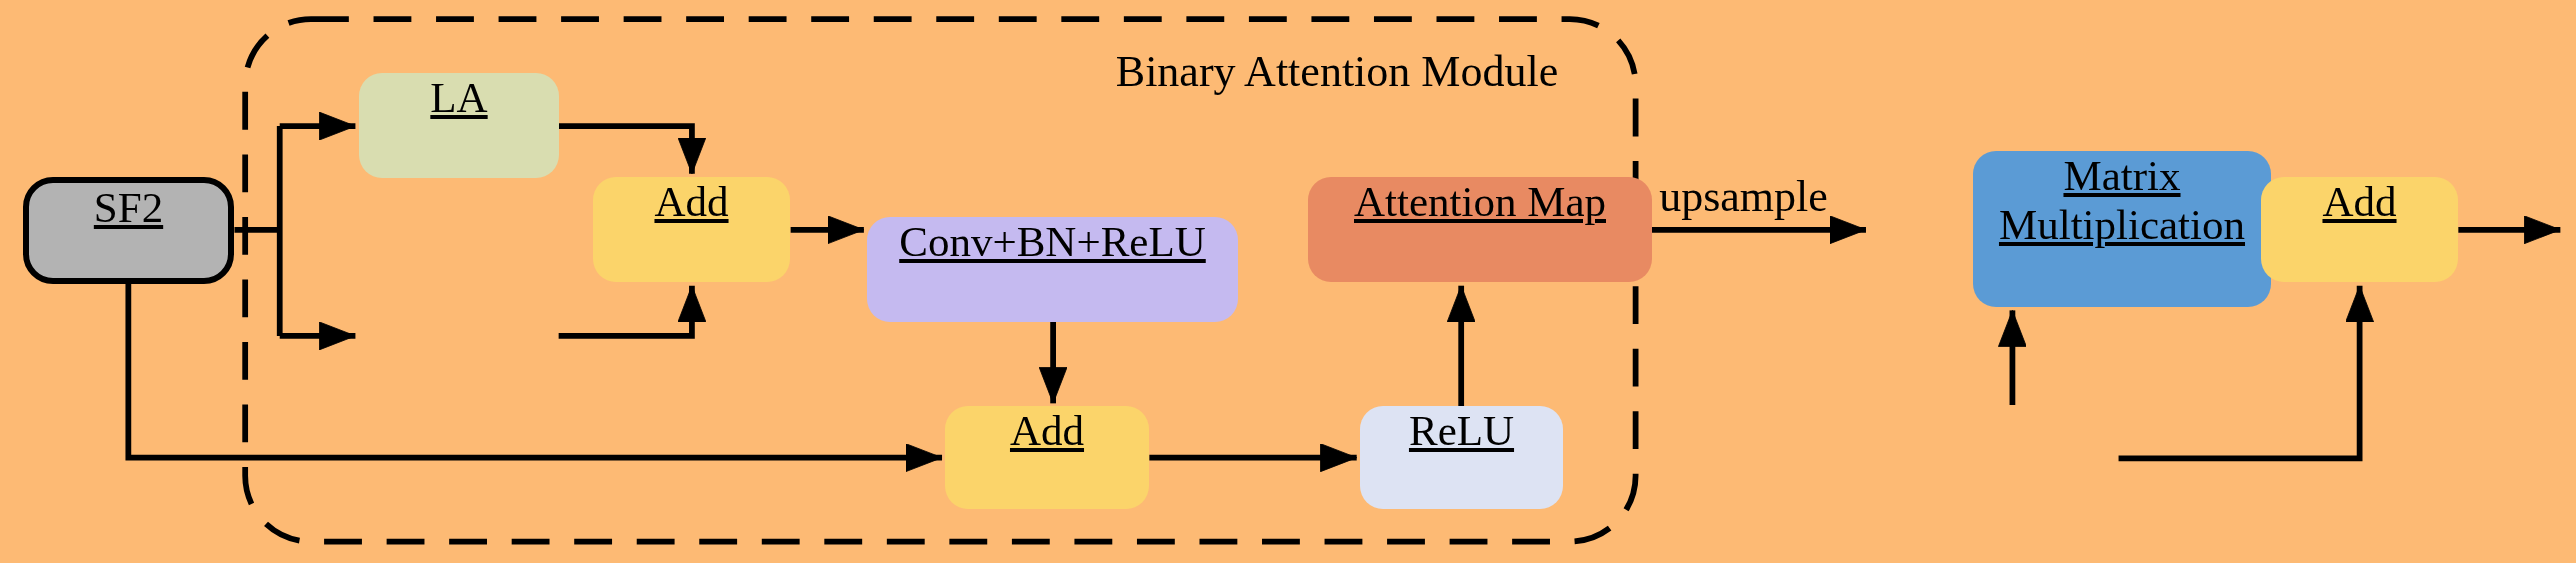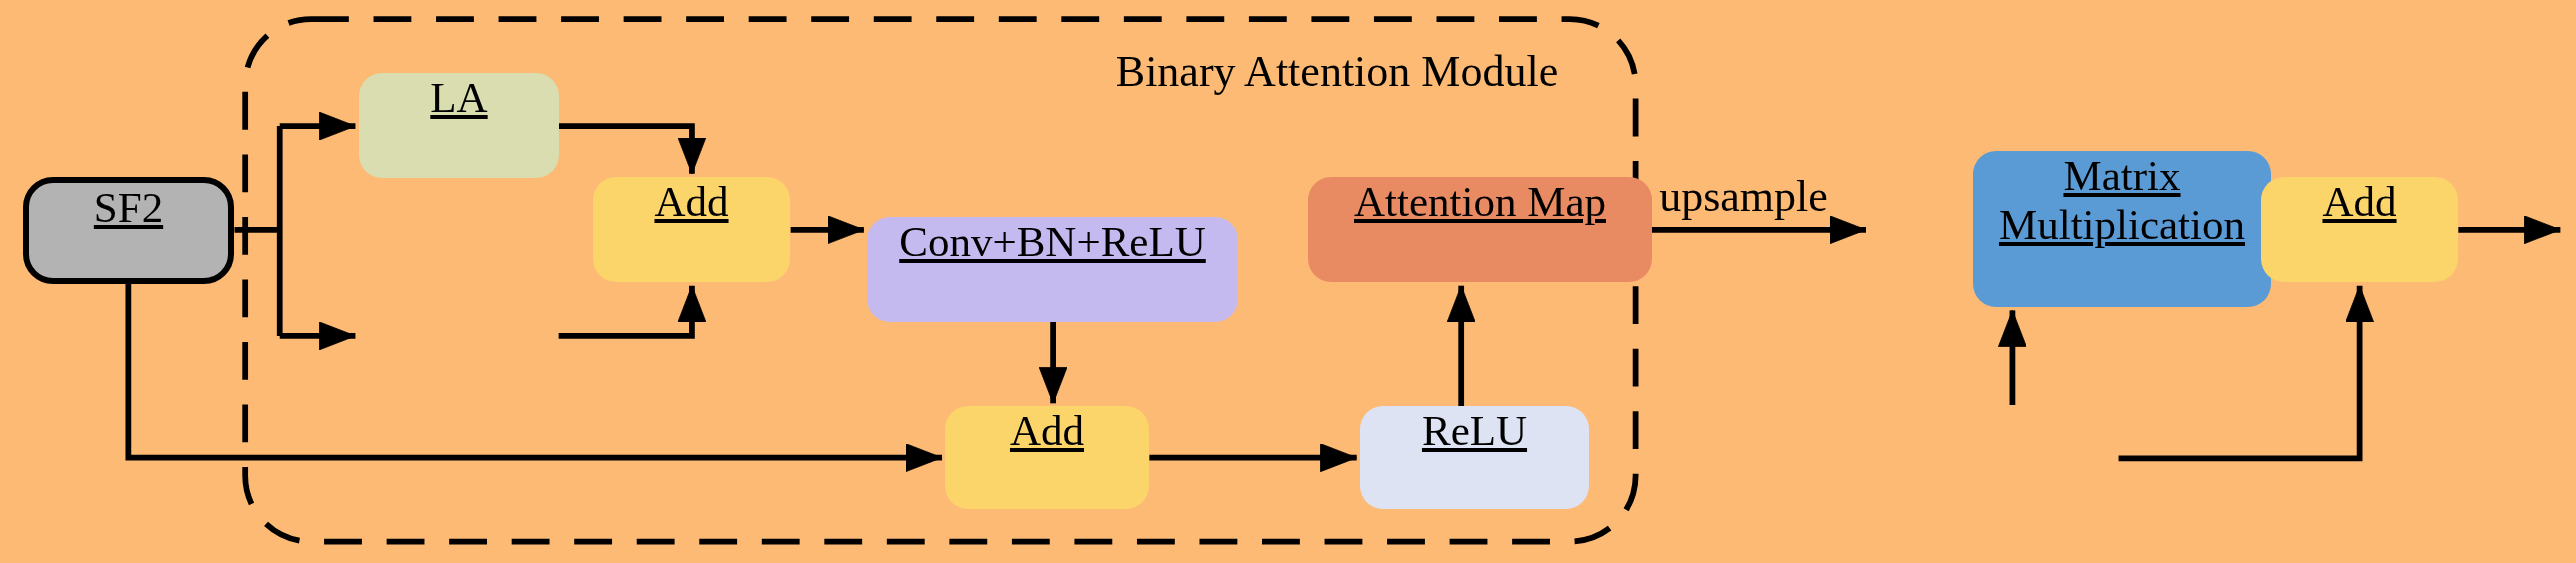--- a/index.html
+++ b/index.html
@@ -96,21 +96,21 @@
   </div>
 
   <div class="node" style="left: 1308px; top: 177px; width: 344px; height: 105px; background: rgb(232, 138, 98);">
     <span>Attention Map</span>
   </div>
 
   <div class="node" style="left: 945px; top: 406px; width: 204px; height: 103px; background: rgb(251, 212, 106);">
     <span>Add</span>
   </div>
 
-  <div class="node" style="left: 1360px; top: 406px; width: 229px; height: 103px; background: rgb(221, 227, 243);">
+  <div class="node" style="left: 1360px; top: 406px; width: 203px; height: 103px; background: rgb(221, 227, 243);">
     <span>ReLU</span>
   </div>
 
   <div class="node" style="left: 1973px; top: 151px; width: 298px; height: 156px; padding: 0px 16.5px; background: rgb(91, 155, 213);">
     <span>Matrix Multiplication</span>
   </div>
 
 
   <div class="node" style="left: 2261px; top: 177px; width: 197px; height: 105px; background: rgb(251, 212, 106);">
     <span>Add</span>

